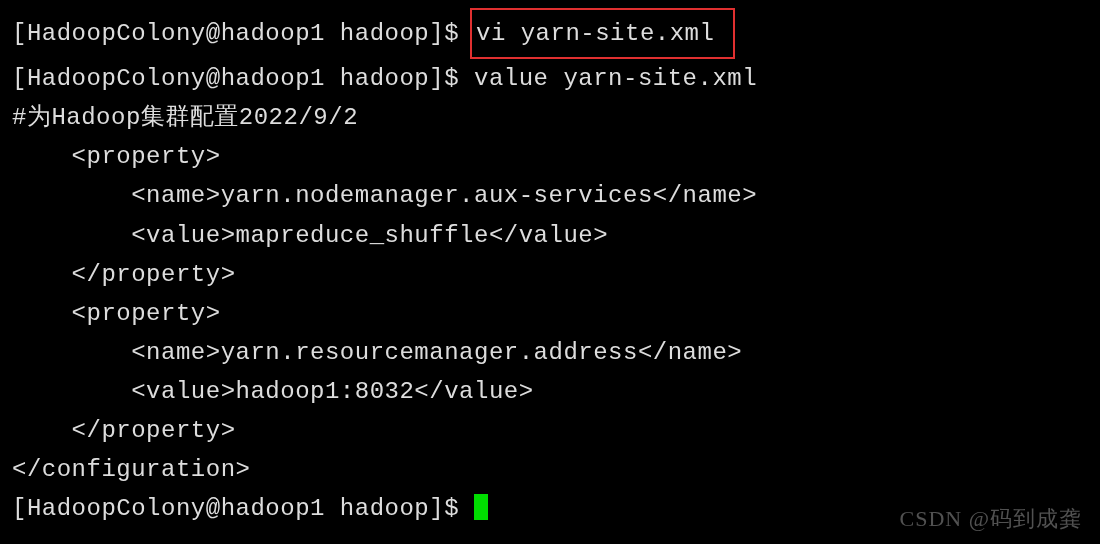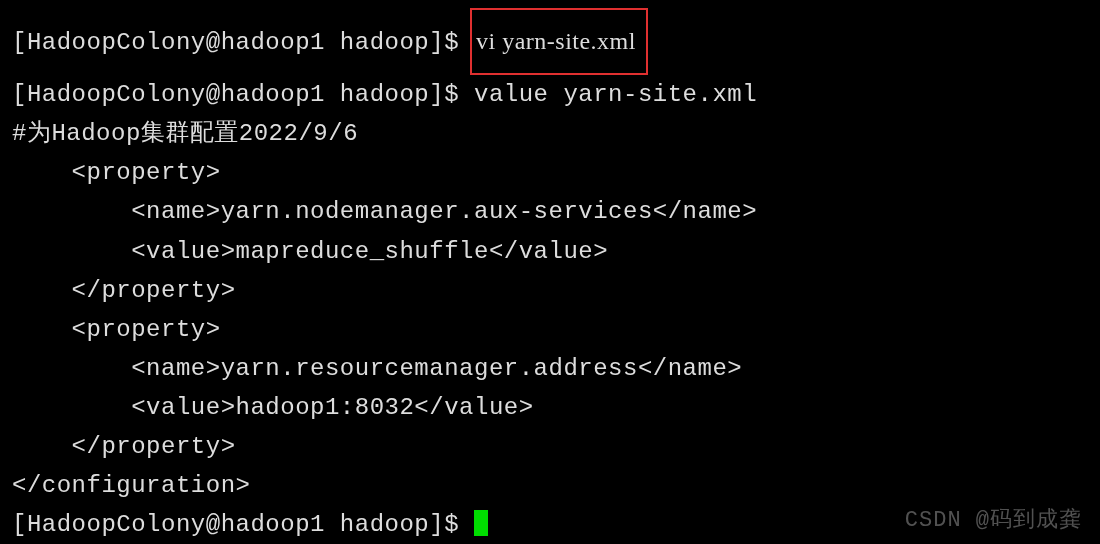--- a/index.html
+++ b/index.html
@@ -19,48 +19,47 @@
       overflow: hidden;
       letter-spacing: 0.5px;
     }
     .line {
       white-space: pre;
       line-height: 1.63;
     }
     .highlight-box {
       display: inline-block;
       border: 2px solid #e03030;
-      padding: 12px 4px;
+      padding: 4px 4px;
       margin-left: -4px;
-      font-family: Liberation Serif, serif;
     }
     .cursor {
       display: inline-block;
       background-color: #00dd00;
       width: 14px;
       height: 26px;
       vertical-align: text-bottom;
       margin-bottom: 2px;
     }
     .watermark {
       position: absolute;
       bottom: 10px;
       right: 18px;
       color: rgba(180, 180, 180, 0.45);
       font-size: 22px;
-      font-family: Liberation Mono, monospace;
+      font-family: Liberation Serif, serif;
       letter-spacing: 1px;
     }
   </style>
 </head>
 <body>
 
 <div class="line"><span>[HadoopColony@hadoop1 hadoop]$ </span><span class="highlight-box">vi yarn-site.xml </span></div>
 <div class="line"><span>[HadoopColony@hadoop1 hadoop]$ </span><span>value yarn-site.xml</span></div>
-<div class="line">#为Hadoop集群配置2022/9/6</div>
+<div class="line">#为Hadoop集群配置2022/9/2</div>
 <div class="line">    &lt;property&gt;</div>
 <div class="line">        &lt;name&gt;yarn.nodemanager.aux-services&lt;/name&gt;</div>
 <div class="line">        &lt;value&gt;mapreduce_shuffle&lt;/value&gt;</div>
 <div class="line">    &lt;/property&gt;</div>
 <div class="line">    &lt;property&gt;</div>
 <div class="line">        &lt;name&gt;yarn.resourcemanager.address&lt;/name&gt;</div>
 <div class="line">        &lt;value&gt;hadoop1:8032&lt;/value&gt;</div>
 <div class="line">    &lt;/property&gt;</div>
 <div class="line">&lt;/configuration&gt;</div>
 <div class="line"><span>[HadoopColony@hadoop1 hadoop]$ </span><span class="cursor"></span></div>

